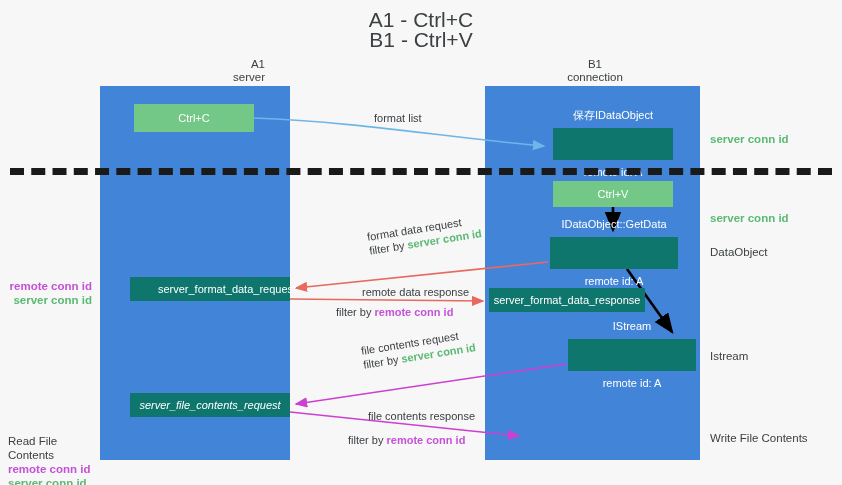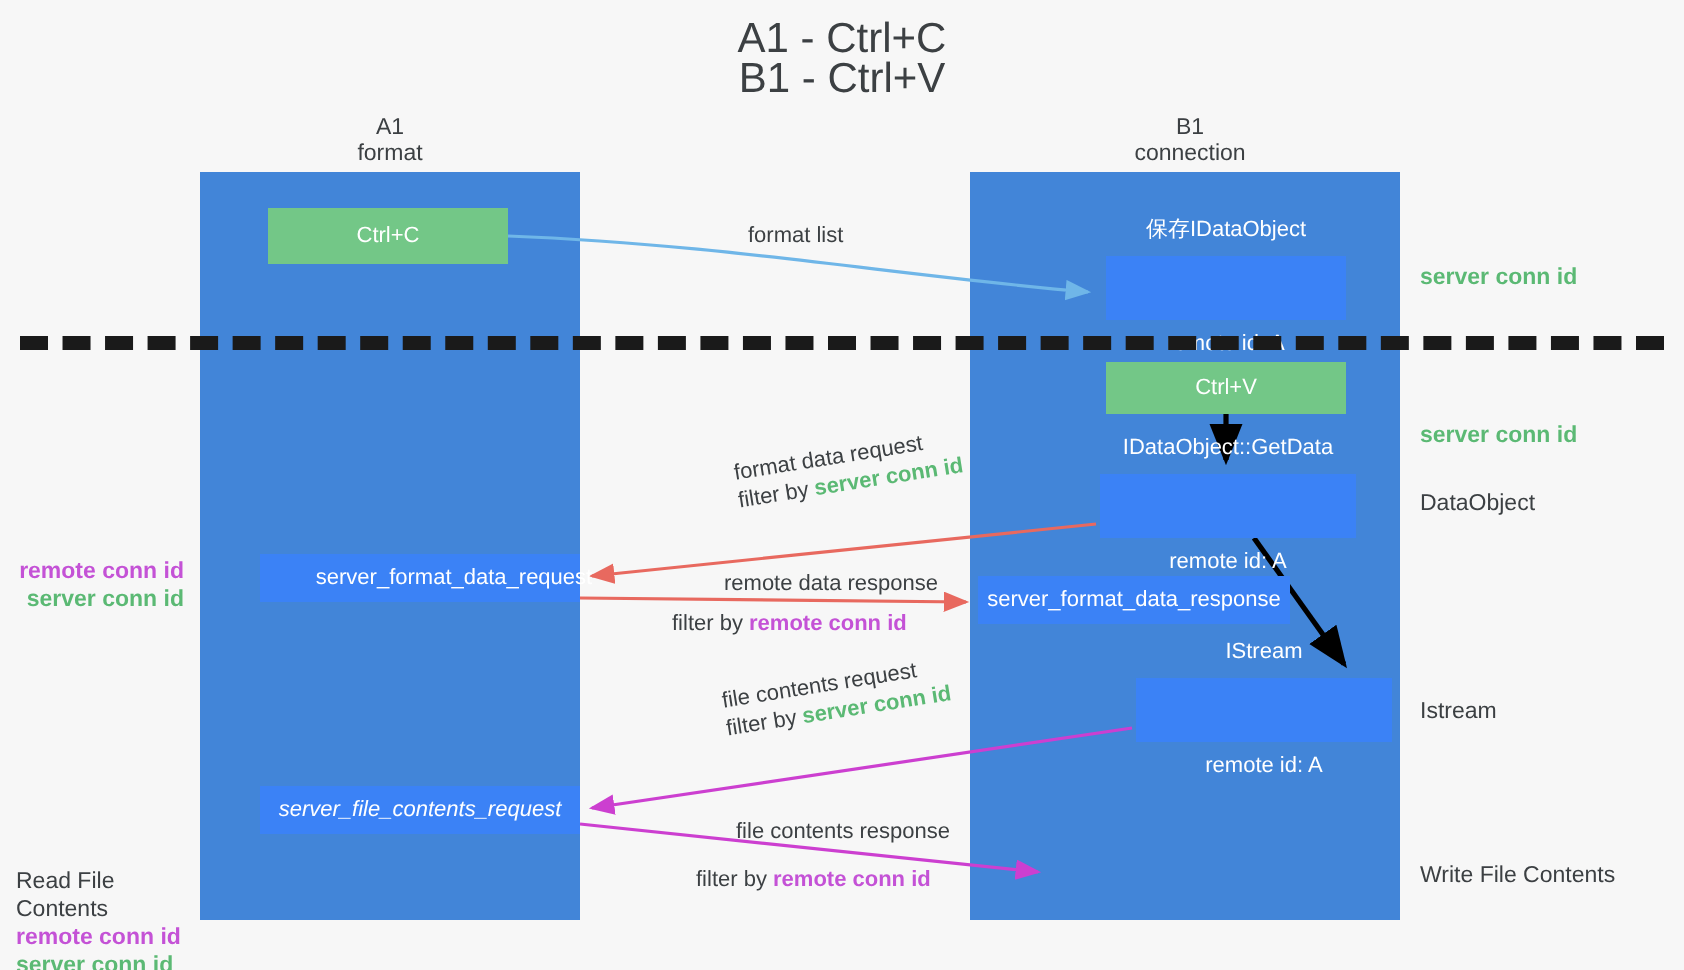--- a/index.html
+++ b/index.html
@@ -17,39 +17,39 @@
   
   #title{
     left:0;top:10px;width:842px;text-align:center;
     font-size:21px;line-height:20px;color:#3c4043;
   }
 
   
   .lane-head{
     text-align:center;font-size:11.5px;line-height:13px;color:#3c4043;
   }
-  #head-a{left:125px;top:58px;width:140px;}
+  #head-a{left:125px;top:58px;width:140px;text-align:right;}
   #head-b{left:525px;top:58px;width:140px;}
 
   
   .lane{background:#4285d8;}
   #lane-a{left:100px;top:86px;width:190px;height:374px;}
   #lane-b{left:485px;top:86px;width:215px;height:374px;}
 
   
   .node{
     box-sizing:border-box;
     display:flex;flex-direction:column;
     align-items:center;justify-content:center;
     color:#ffffff;font-size:11px;line-height:13px;
     text-align:center;
     padding:3px 6px;
   }
   .green{background:#73c787;}
-  .orange{background:#3b82f6;gap:44px;}
+  .orange{background:#0f766e;gap:44px;}
 
   #n-ctrlc{left:134px;top:104px;width:120px;height:28px;}
   #n-save{left:553px;top:128px;width:120px;height:32px;}
   #n-ctrlv{left:553px;top:181px;width:120px;height:26px;}
   #n-getdata{left:550px;top:237px;width:128px;height:32px;}
   #n-istream{left:568px;top:339px;width:128px;height:32px;}
   #n-fmtreq{left:130px;top:277px;width:160px;height:24px;padding-left:40px;}
   #n-fmtresp{left:489px;top:288px;width:156px;height:24px;}
   #n-filereq{left:130px;top:393px;width:160px;height:24px;font-style:italic;}
   #n-fileresp{left:525px;top:424px;width:160px;height:24px;}
@@ -103,21 +103,21 @@
   <div class="abs" id="title">
     <div>A1 - Ctrl+C</div>
     <div>B1 - Ctrl+V</div>
   </div>
 
   <div class="abs lane" id="lane-a"></div>
   <div class="abs lane" id="lane-b"></div>
 
   <div class="abs lane-head" id="head-a">
     <div>A1</div>
-    <div>format</div>
+    <div>server</div>
   </div>
   <div class="abs lane-head" id="head-b">
     <div>B1</div>
     <div>connection</div>
   </div>
 
   <svg id="edges">
     <defs>
       <marker id="ah-blue" markerWidth="9" markerHeight="9" refX="7" refY="3.2" orient="auto">
         <path d="M0,0 L8,3.2 L0,6.4 z" fill="#6fb6e8"></path>

